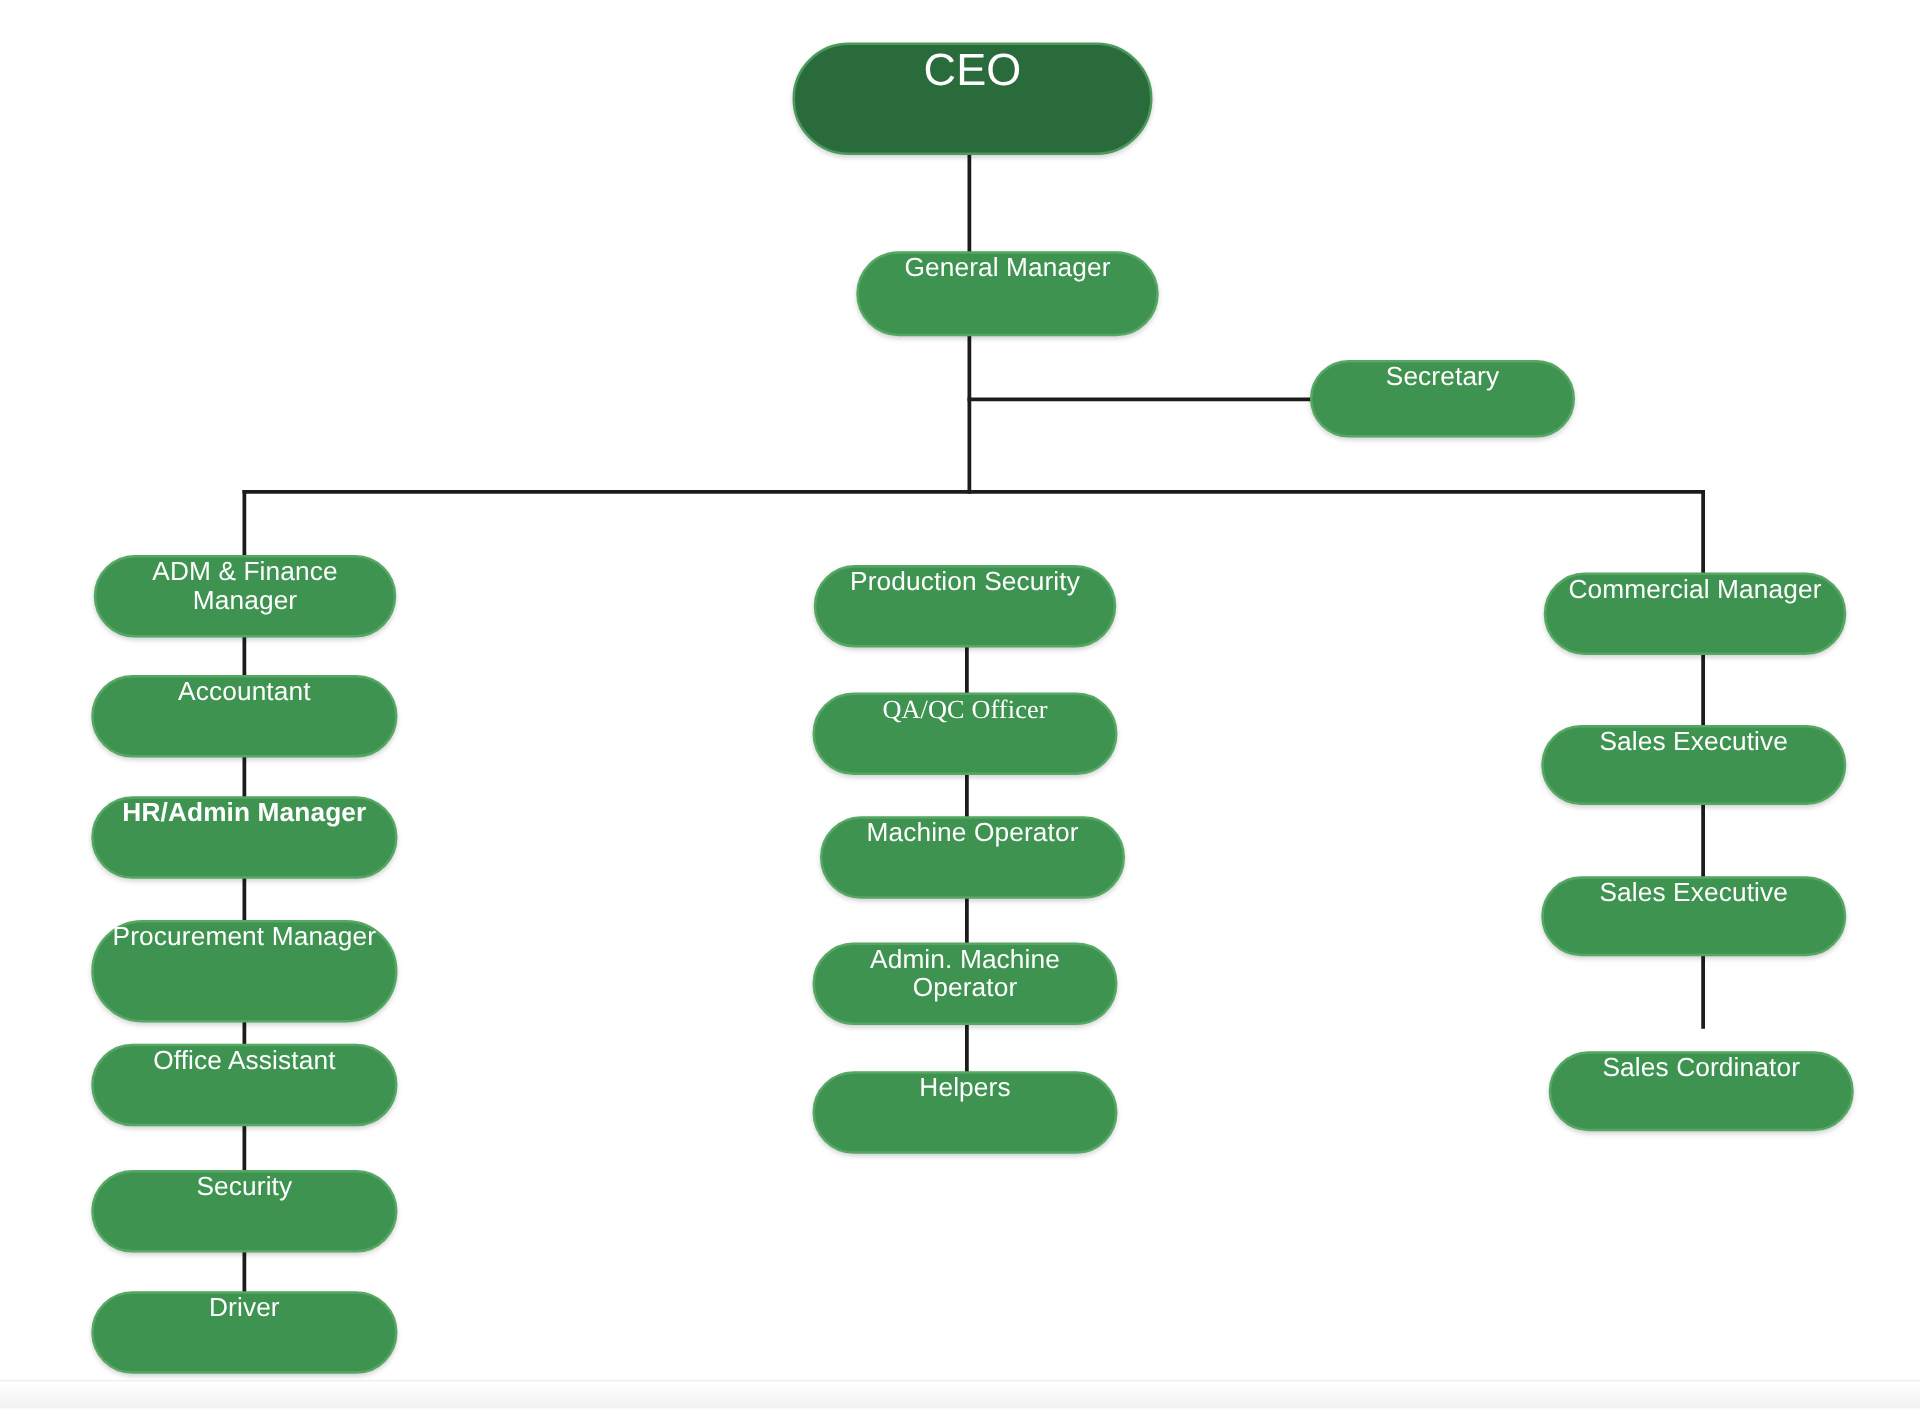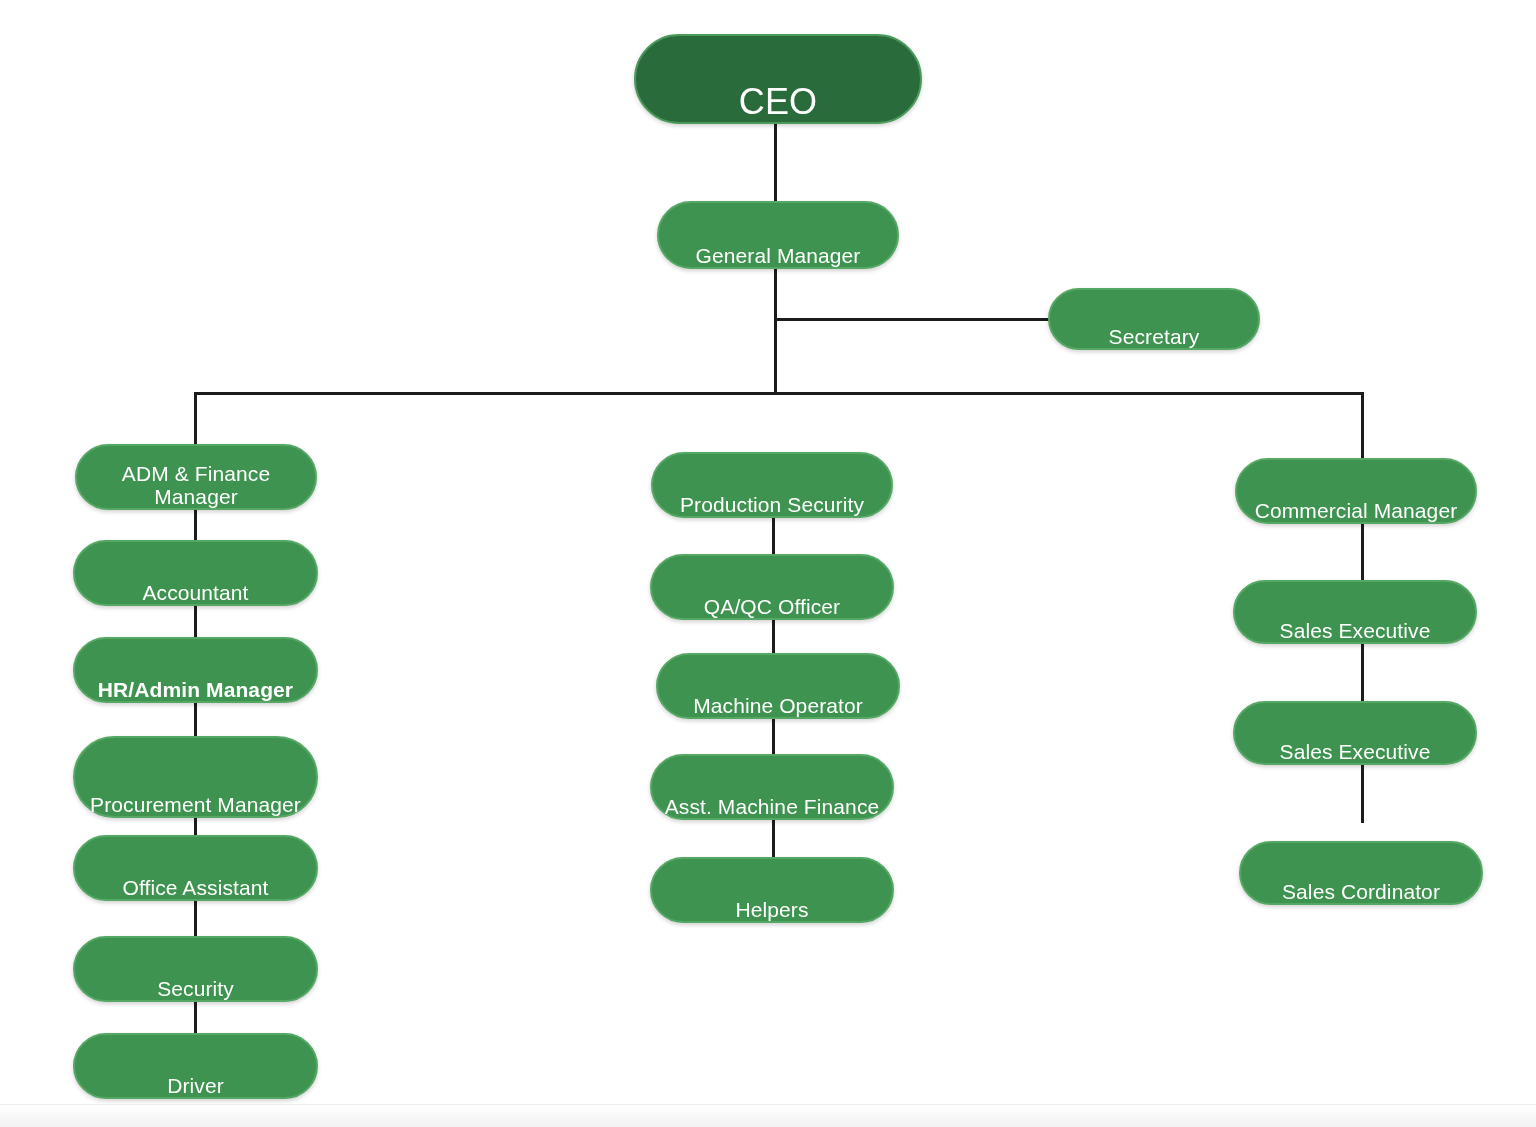--- a/index.html
+++ b/index.html
@@ -35,21 +35,21 @@
     background: #1c1c1c;
   }
   .line.v { width: 3px; }
   .line.h { height: 3px; }
 
   
   .node {
     position: absolute;
     box-sizing: border-box;
     display: flex;
-    align-items: flex-end;
+    align-items: flex-start;
     justify-content: center;
     text-align: center;
     color: #ffffff;
     background: #3f9350;
     border: 2px solid #54a863;
     border-radius: 999px;
     font-size: 21px;
     font-weight: 400;
     letter-spacing: 0.1px;
     line-height: 1.1;
@@ -85,21 +85,21 @@
       <div class="line v" style="left: 772px; top: 717px; height: 39px; background: rgb(28, 28, 28);"></div>
       <div class="line v" style="left: 772px; top: 818px; height: 41px; background: rgb(28, 28, 28);"></div>
       <div class="line v" style="left: 1361px; top: 522px; height: 60px; background: rgb(28, 28, 28);"></div>
       <div class="line v" style="left: 1361px; top: 642px; height: 61px; background: rgb(28, 28, 28);"></div>
       <div class="line v" style="left: 1361px; top: 763px; height: 60px; background: rgb(28, 28, 28);"></div>
     </div>
   <div id="nodes-layer">
       <div class="node root" style="left: 634px; top: 34px; width: 288px; height: 90px;">
         <span>CEO</span>
       </div>
-      <div class="node" style="left: 657px; top: 201px; width: 242px; height: 68px;">
+      <div class="node" style="left: 685px; top: 201px; width: 242px; height: 68px;">
         <span>General Manager</span>
       </div>
       <div class="node" style="left: 1048px; top: 288px; width: 212px; height: 62px;">
         <span>Secretary</span>
       </div>
       <div class="node" style="left: 75px; top: 444px; width: 242px; height: 66px;">
         <span>ADM &amp; Finance Manager</span>
       </div>
       <div class="node" style="left: 73px; top: 540px; width: 245px; height: 66px;">
         <span>Accountant</span>
@@ -115,28 +115,28 @@
       </div>
       <div class="node" style="left: 73px; top: 936px; width: 245px; height: 66px;">
         <span>Security</span>
       </div>
       <div class="node" style="left: 73px; top: 1033px; width: 245px; height: 66px;">
         <span>Driver</span>
       </div>
       <div class="node" style="left: 651px; top: 452px; width: 242px; height: 66px;">
         <span>Production Security</span>
       </div>
-      <div class="node" style="left: 650px; top: 554px; width: 244px; height: 66px;">
+      <div class="node" style="left: 650px; top: 554px; width: 244px; height: 66px; font-family: Liberation Serif, serif;">
         <span>QA/QC Officer</span>
       </div>
       <div class="node" style="left: 656px; top: 653px; width: 244px; height: 66px;">
         <span>Machine Operator</span>
       </div>
       <div class="node" style="left: 650px; top: 754px; width: 244px; height: 66px;">
-        <span>Asst. Machine Finance</span>
+        <span>Admin. Machine Operator</span>
       </div>
       <div class="node" style="left: 650px; top: 857px; width: 244px; height: 66px;">
         <span>Helpers</span>
       </div>
       <div class="node" style="left: 1235px; top: 458px; width: 242px; height: 66px;">
         <span>Commercial Manager</span>
       </div>
       <div class="node" style="left: 1233px; top: 580px; width: 244px; height: 64px;">
         <span>Sales Executive</span>
       </div>

